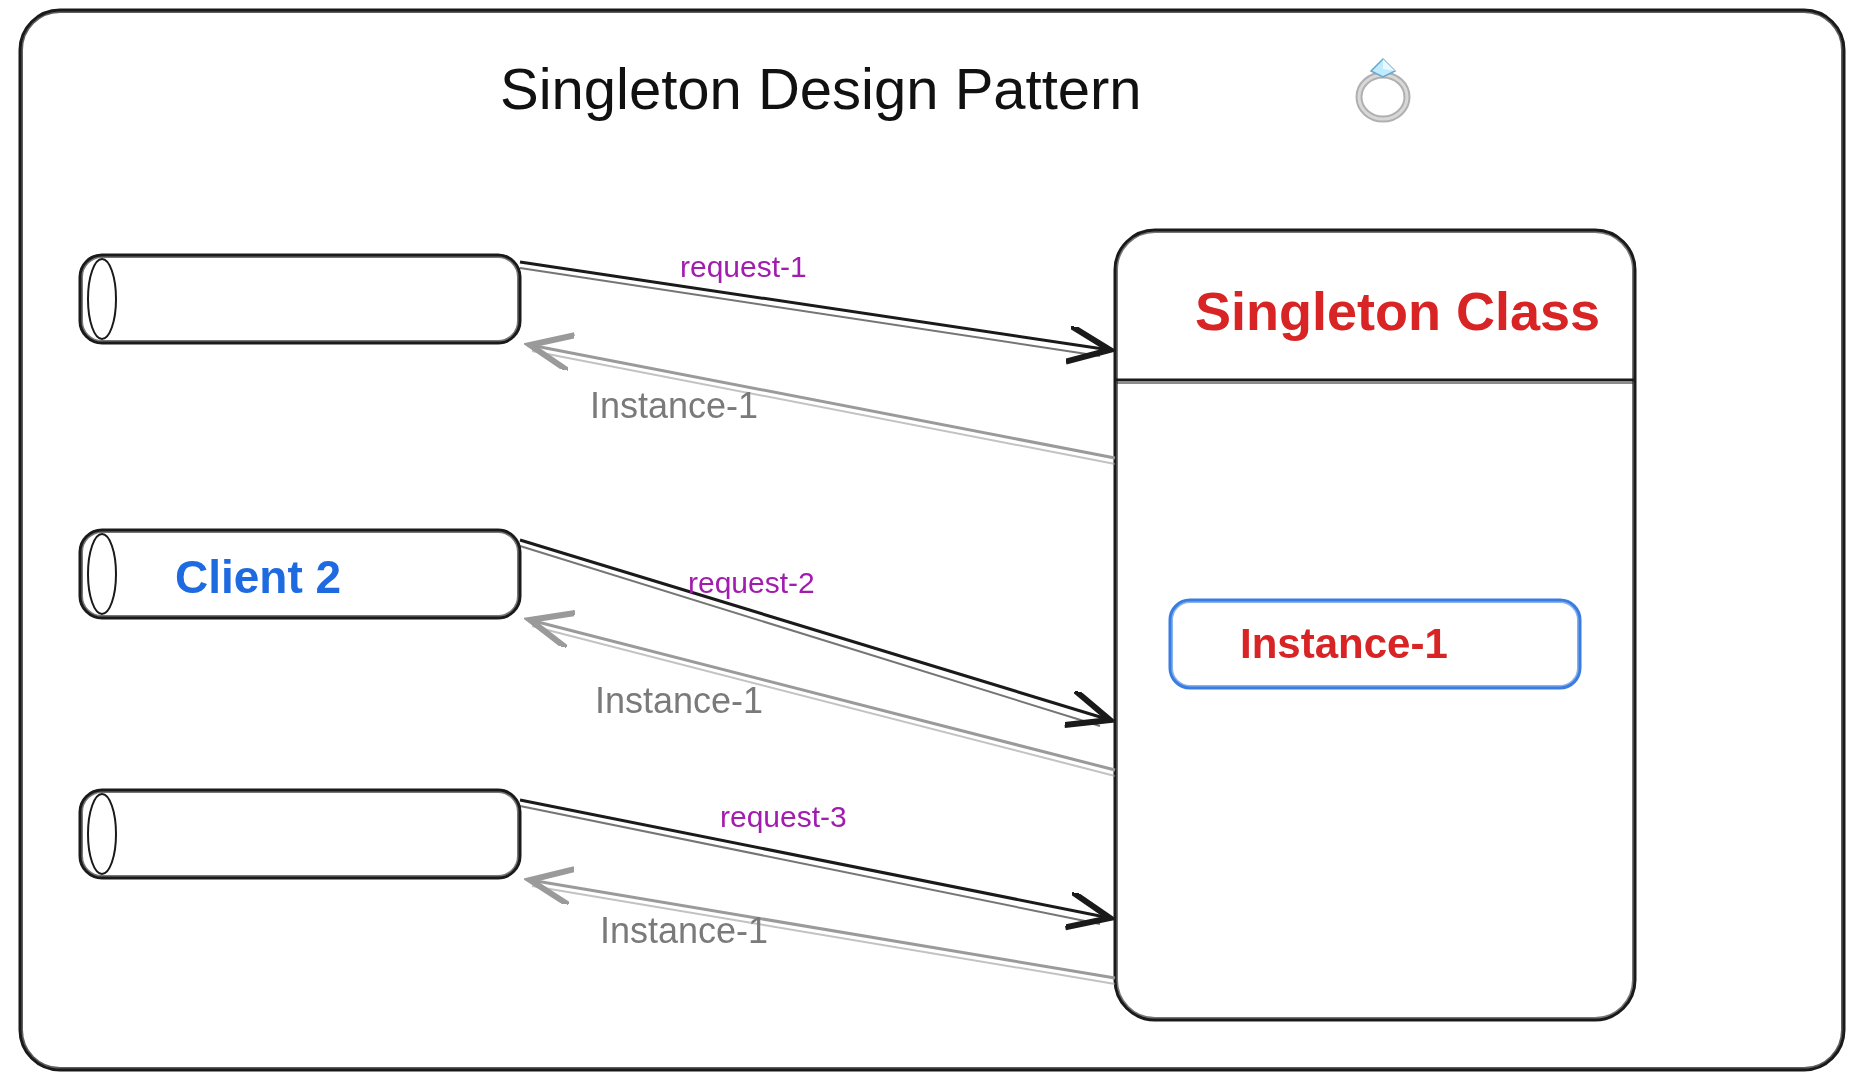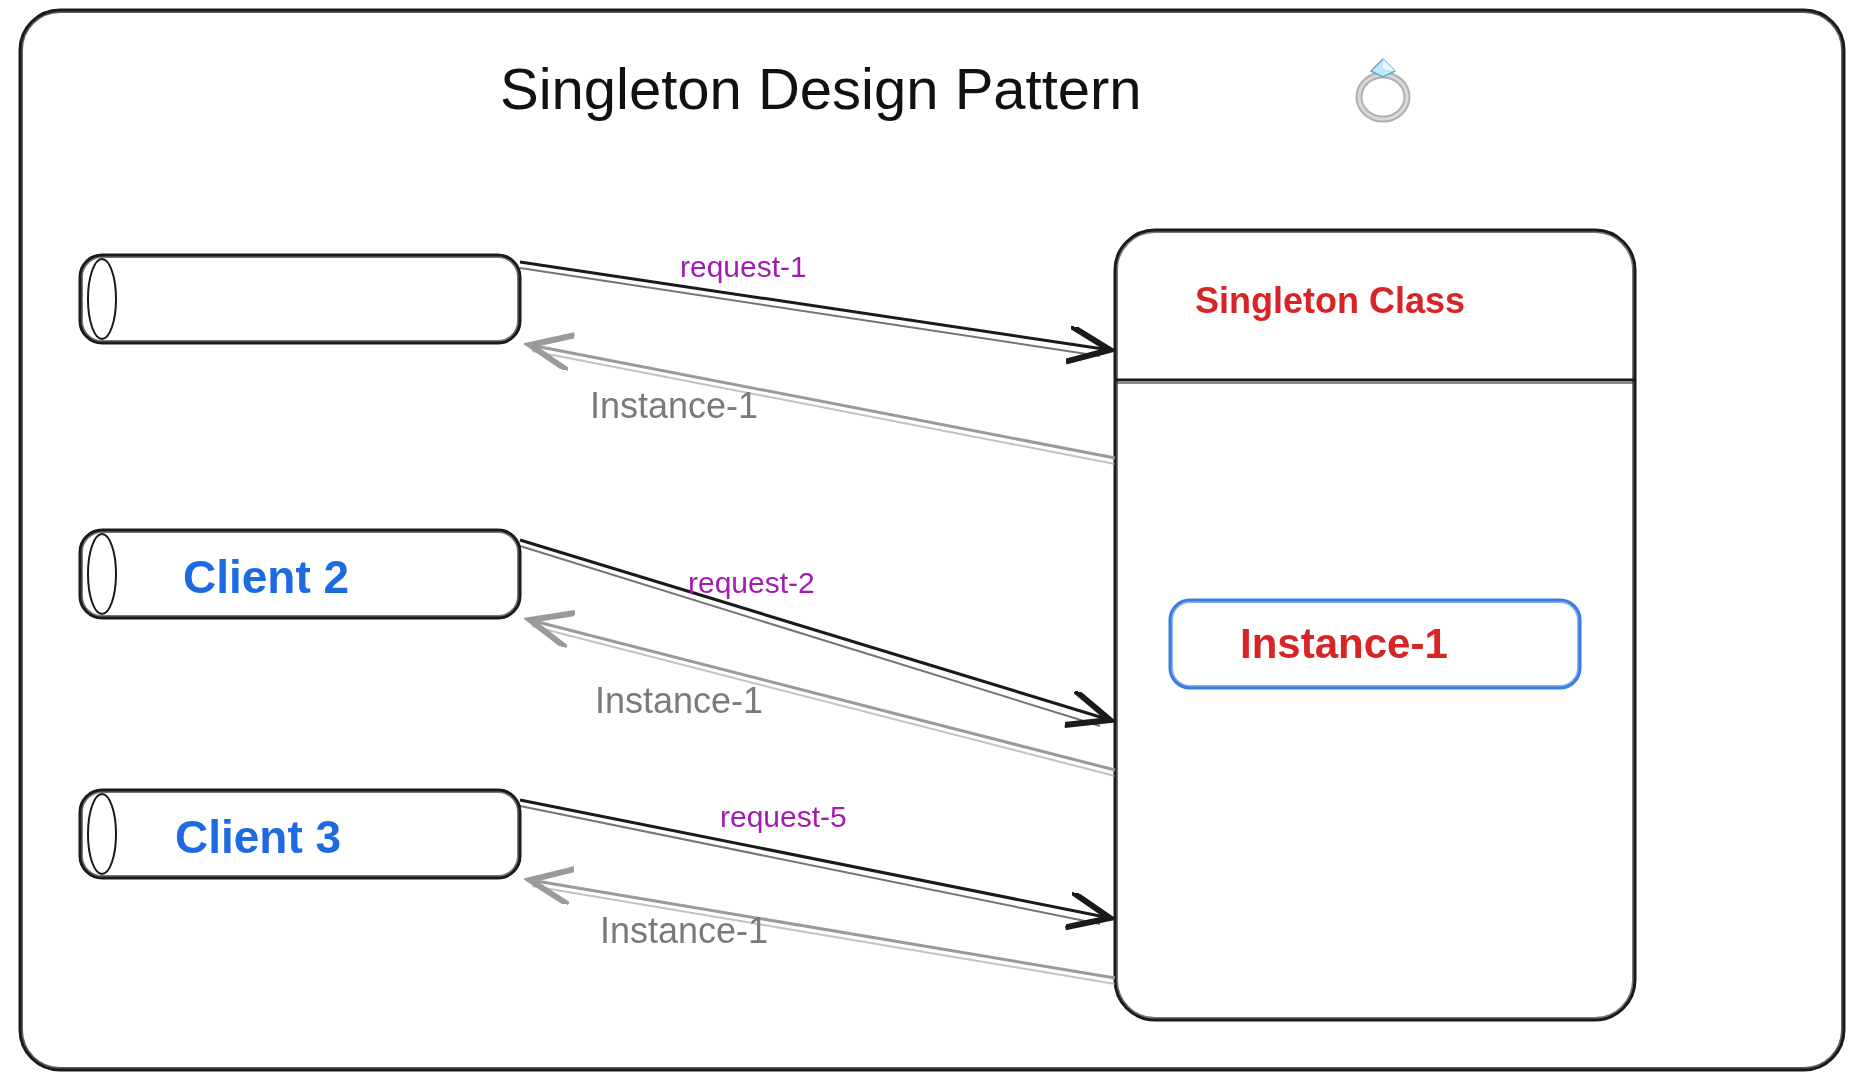--- a/index.html
+++ b/index.html
@@ -30,21 +30,21 @@
   .title-text {
     font-size: 58px;
     color: #111;
   }
   .client-text {
     font-size: 46px;
     color: #1e6ae0;
     font-weight: 600;
   }
   .singleton-title {
-    font-size: 36px;
+    font-size: 54px;
     color: #d82424;
     font-weight: 600;
   }
   .instance-red {
     font-size: 42px;
     color: #d82424;
     font-weight: 600;
   }
   .req-text {
     font-size: 30px;
@@ -143,29 +143,28 @@
 
   <div class="ring" style="left:1345px; top:55px;">
     <svg width="78" height="70" viewBox="0 0 78 70">
       <ellipse cx="38" cy="42" rx="24" ry="22" fill="none" stroke="#b0b0b0" stroke-width="7"></ellipse>
       <ellipse cx="38" cy="42" rx="24" ry="22" fill="none" stroke="#d8d8d8" stroke-width="3"></ellipse>
       <polygon points="38,4 50,16 38,22 26,16" fill="#bfeaff" stroke="#6aa7c7" stroke-width="1.5"></polygon>
       <polygon points="38,4 50,16 38,14" fill="#eaf8ff"></polygon>
     </svg>
   </div>
 
-  <div class="label client-text" style="left:183px; top:550px;">Client 2</div>
-  <div class="label client-text" style="left:175px; top:810px;">Client 3</div>
+  <div class="label client-text" style="left:175px; top:550px;">Client 2</div>
 
   <div class="label singleton-title" style="left:1195px; top:280px;">Singleton Class</div>
 
   <div class="label instance-red" style="left:1240px; top:620px;">Instance-1</div>
 
   <div class="label req-text" style="left:680px; top:250px;">request-1</div>
   <div class="label resp-text" style="left:590px; top:385px;">Instance-1</div>
 
   <div class="label req-text" style="left:688px; top:566px;">request-2</div>
   <div class="label resp-text" style="left:595px; top:680px;">Instance-1</div>
 
-  <div class="label req-text" style="left:720px; top:800px;">request-5</div>
+  <div class="label req-text" style="left:720px; top:800px;">request-3</div>
   <div class="label resp-text" style="left:600px; top:910px;">Instance-1</div>
 
 </div>
 
 </body></html>

